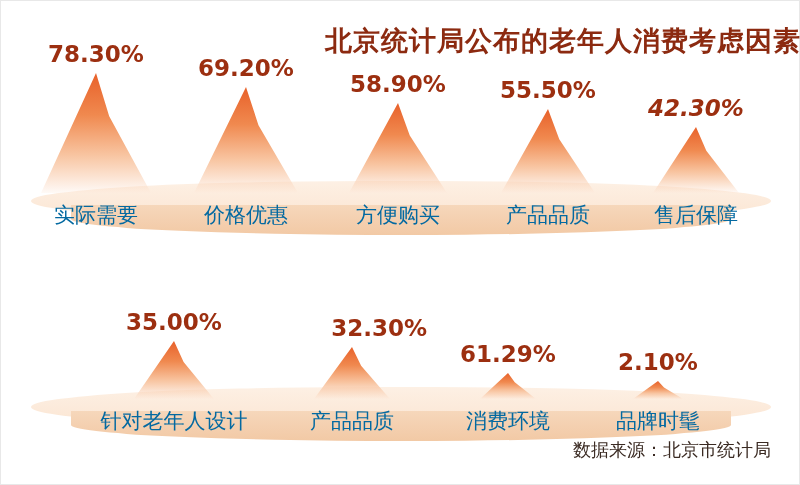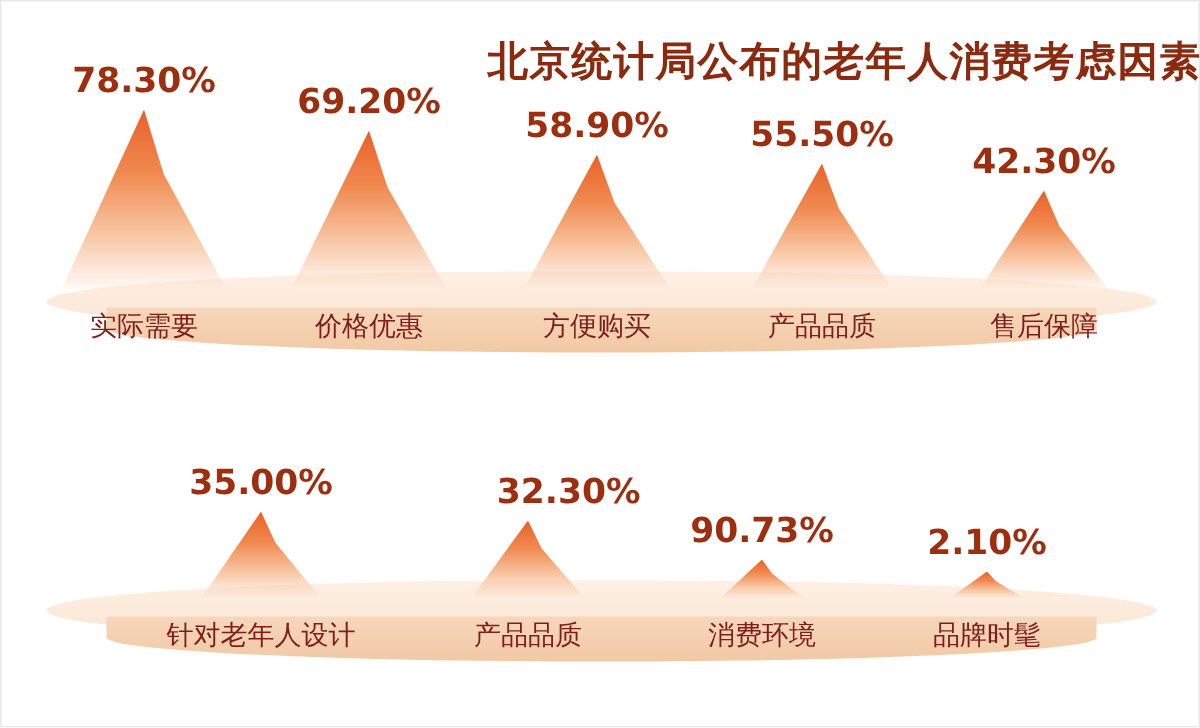--- a/index.html
+++ b/index.html
@@ -105,22 +105,22 @@
     font-weight: bold;
     color: #9c2f10;
     font-family: "DejaVu Sans", "Liberation Sans", sans-serif;
     white-space: nowrap;
   }
   .label {
     position: absolute;
     left: 0;
     width: 150px;
     bottom: 0;
-    font-size: 18px;
-    color: #7f1d1d;
+    font-size: 21px;
+    color: #0369a1;
     font-family: "DejaVu Sans", "Liberation Sans", sans-serif;
     white-space: nowrap;
   }
 
   
   #source-note {
     position: absolute;
     right: 28px;
     bottom: 22px;
     font-size: 18px;
@@ -170,21 +170,21 @@
         <div class="peak" style="width:94px;height:84px;"></div>
       </div>
       <div class="value" style="bottom:126px;text-align:center;">55.50%</div>
       <div class="label">产品品质</div>
     </div>
 
     <div class="item" style="left:620px;">
       <div class="peak-wrap">
         <div class="peak" style="width:86px;height:66px;"></div>
       </div>
-      <div class="value" style="bottom:108px;">42.30%</div>
+      <div class="value" style="bottom:108px;font-style:italic;">42.30%</div>
       <div class="label">售后保障</div>
     </div>
   </div>
 
   <div class="row" id="row-2">
     <div class="platform">
       <div class="plat-top"></div>
       <div class="plat-side"></div>
     </div>
 
@@ -201,26 +201,27 @@
         <div class="peak" style="width:76px;height:52px;"></div>
       </div>
       <div class="value" style="bottom:94px;text-align:right;">32.30%</div>
       <div class="label">产品品质</div>
     </div>
 
     <div class="item" style="left:432px;">
       <div class="peak-wrap">
         <div class="peak" style="width:56px;height:26px;"></div>
       </div>
-      <div class="value" style="bottom:68px;">90.73%</div>
+      <div class="value" style="bottom:68px;">61.29%</div>
       <div class="label">消费环境</div>
     </div>
 
     <div class="item" style="left:582px;">
       <div class="peak-wrap">
         <div class="peak" style="width:50px;height:18px;"></div>
       </div>
       <div class="value" style="bottom:60px;">2.10%</div>
       <div class="label">品牌时髦</div>
     </div>
   </div>
 
+  <div id="source-note">数据来源：北京市统计局</div>
 </div>
 
 </body></html>

